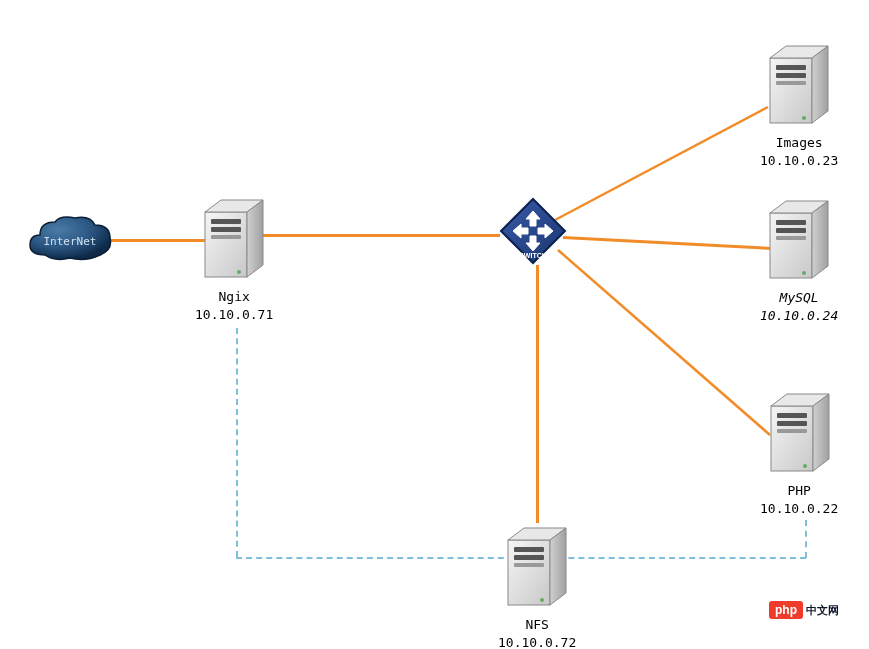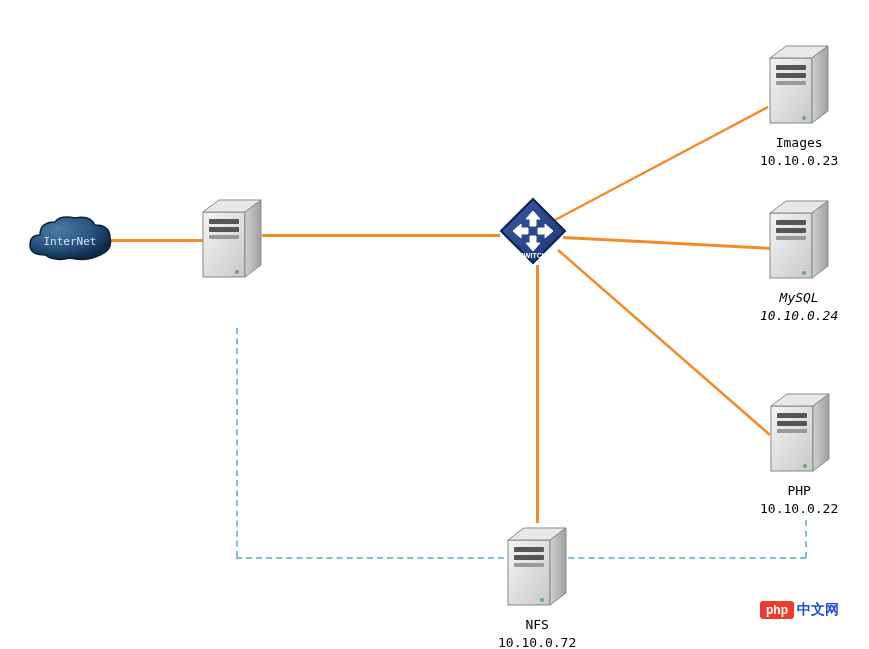--- a/index.html
+++ b/index.html
@@ -48,23 +48,23 @@
     .watermark .logo {
       background: #ef3b2b;
       color: #fff;
       font-weight: bold;
       font-size: 12px;
       padding: 2px 6px;
       border-radius: 3px;
       font-family: Arial, sans-serif;
     }
     .watermark .txt {
-      color: #1d4ed8;
+      color: #0f172a;
       font-weight: bold;
-      font-size: 14px;
+      font-size: 11px;
       margin-left: 3px;
       font-family: "Microsoft YaHei", sans-serif;
       text-align: center;
     }
   </style>
 </head>
 <body>
 
 <div class="edge" style="left:108px; top:239px; width:100px; height:3px;"></div>
 
@@ -119,20 +119,22 @@
 
     <polygon points="8,18 50,18 66,6 24,6" fill="#e8e8e8" stroke="#888" stroke-width="1"></polygon>
 
     <polygon points="50,18 66,6 66,71 50,83" fill="url(#sg2)" stroke="#888" stroke-width="1"></polygon>
 
     <rect x="14" y="25" width="30" height="5" fill="#555" rx="1"></rect>
     <rect x="14" y="33" width="30" height="5" fill="#555" rx="1"></rect>
     <rect x="14" y="41" width="30" height="4" fill="#999" rx="1"></rect>
     <circle cx="42" cy="78" r="2" fill="#6a6"></circle>
   </svg>
+  <div class="label"><span>Ngix</span>
+<span>10.10.0.71</span></div>
 </div>
 
 <div class="node" style="left:498px; top:196px;">
   <svg width="70" height="70" viewBox="0 0 70 70">
     <defs>
       <linearGradient id="swg" x1="0%" y1="0%" x2="100%" y2="100%">
         <stop offset="0%" stop-color="#3a5aa8"></stop>
         <stop offset="100%" stop-color="#1a3570"></stop>
       </linearGradient>
     </defs>

